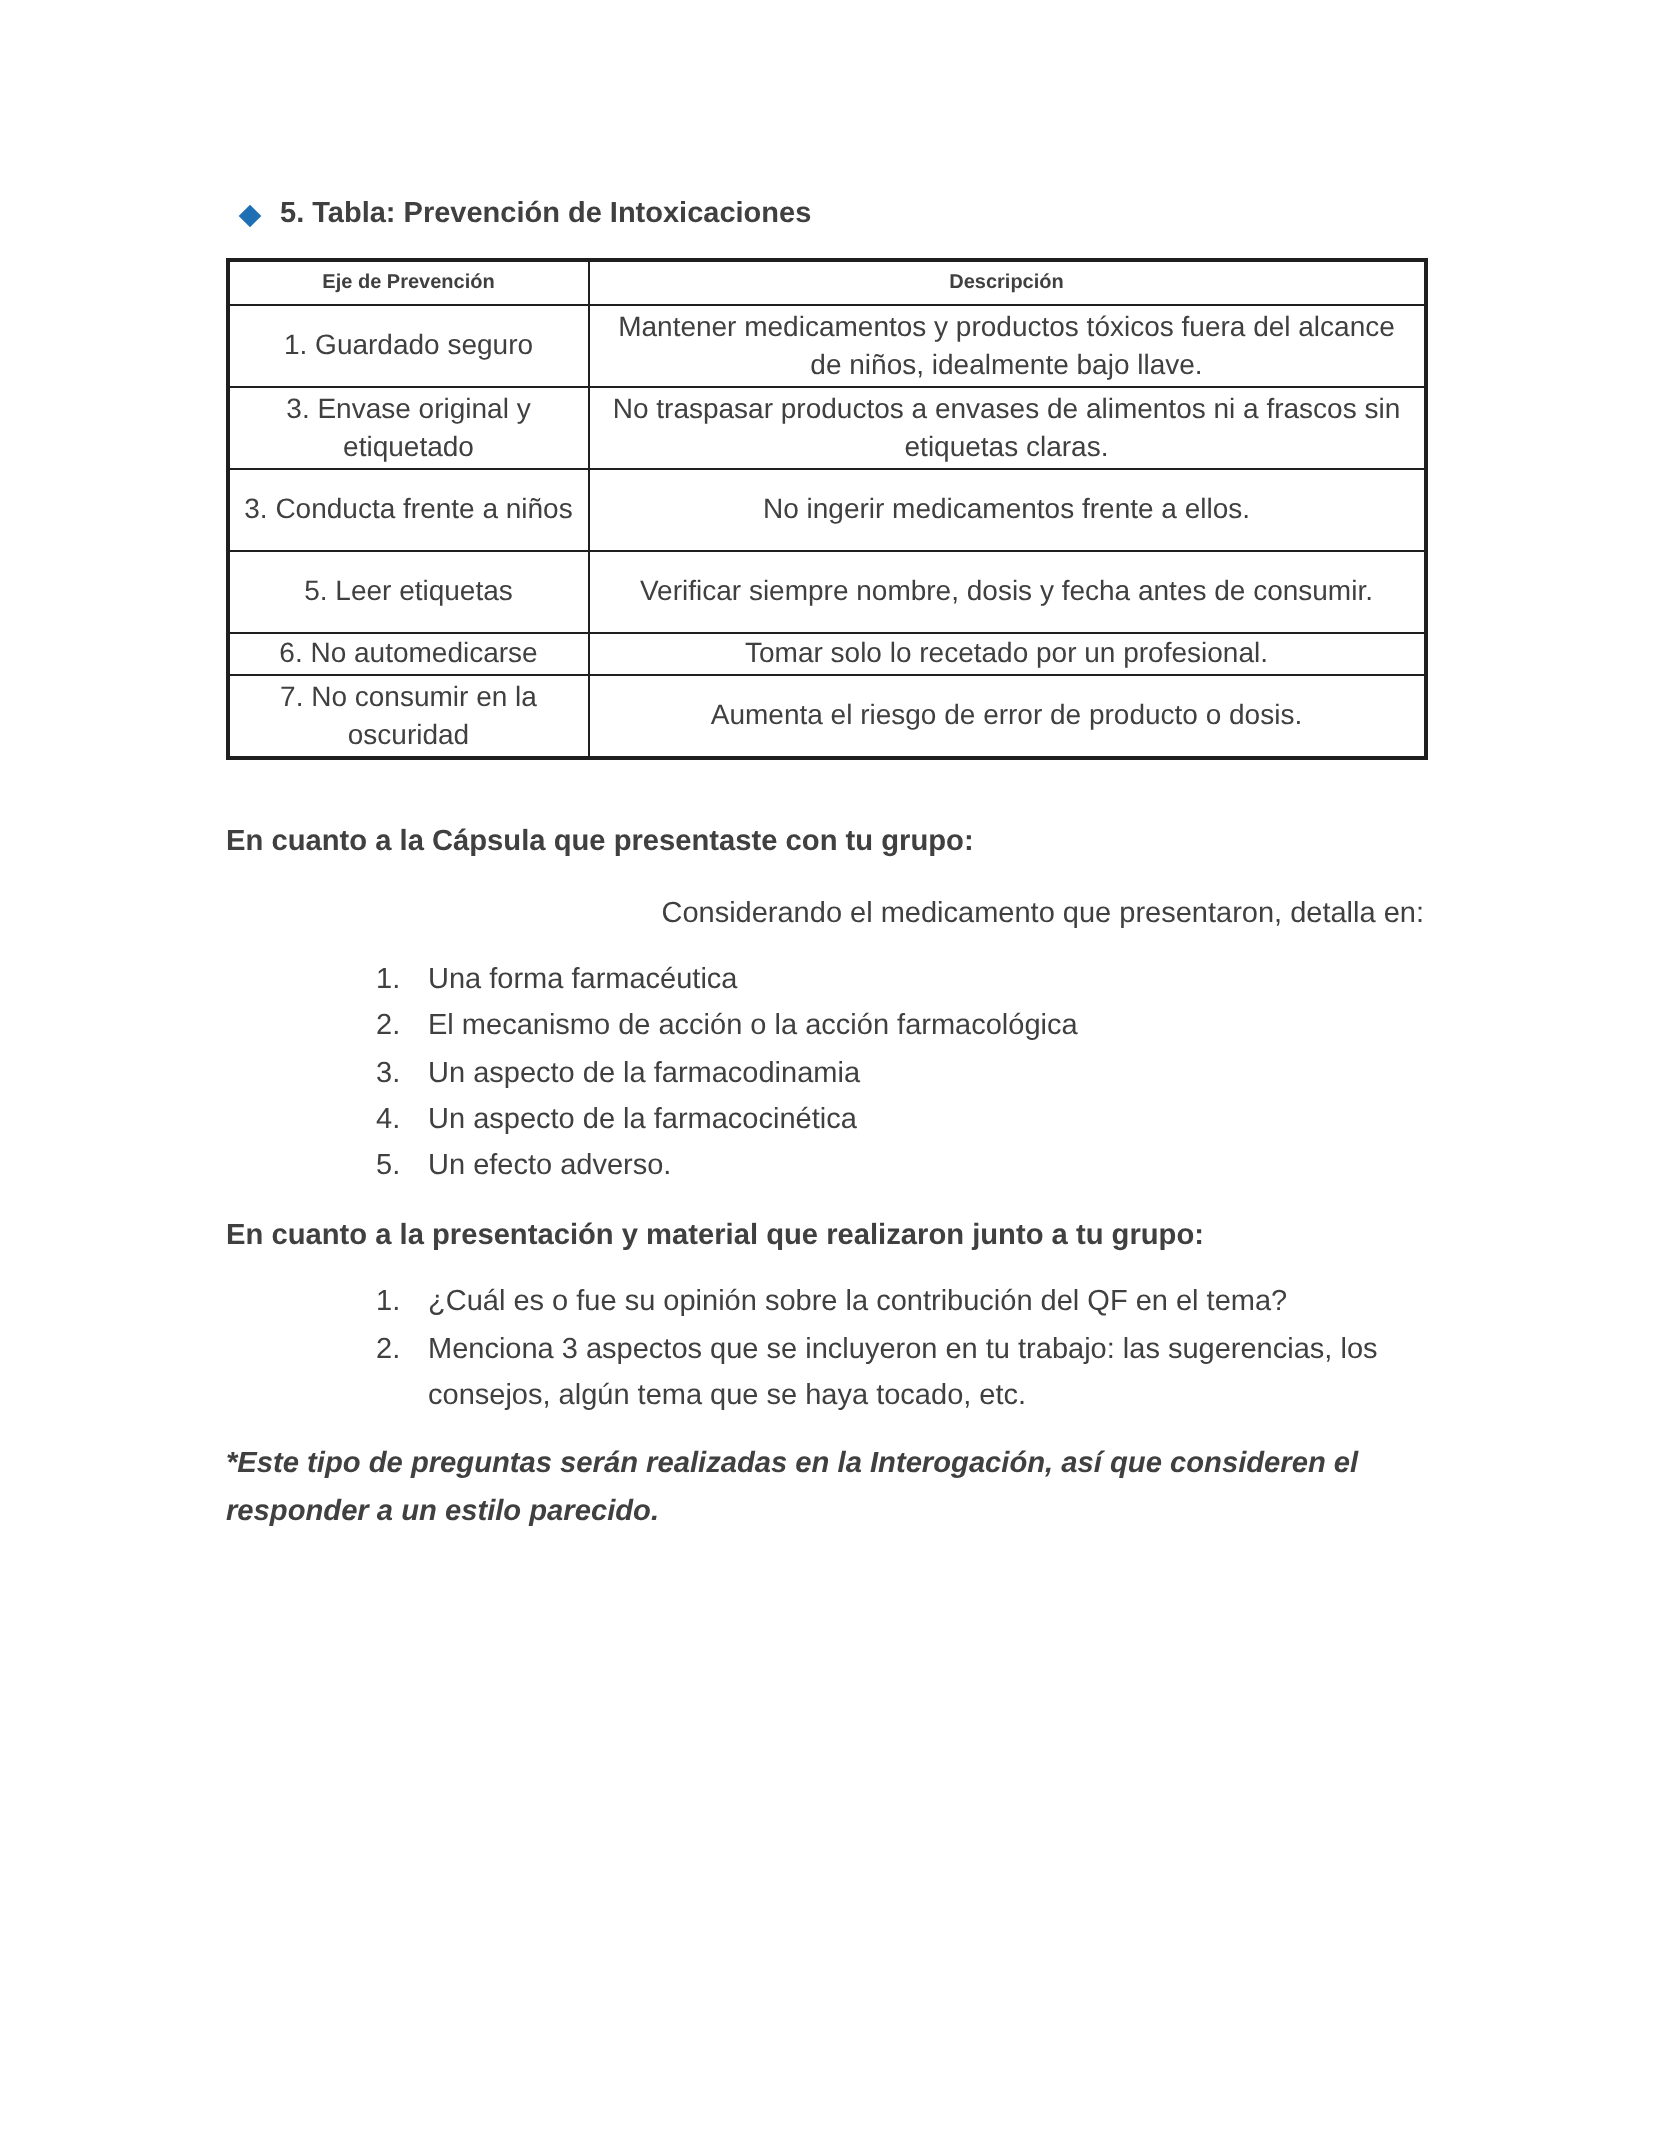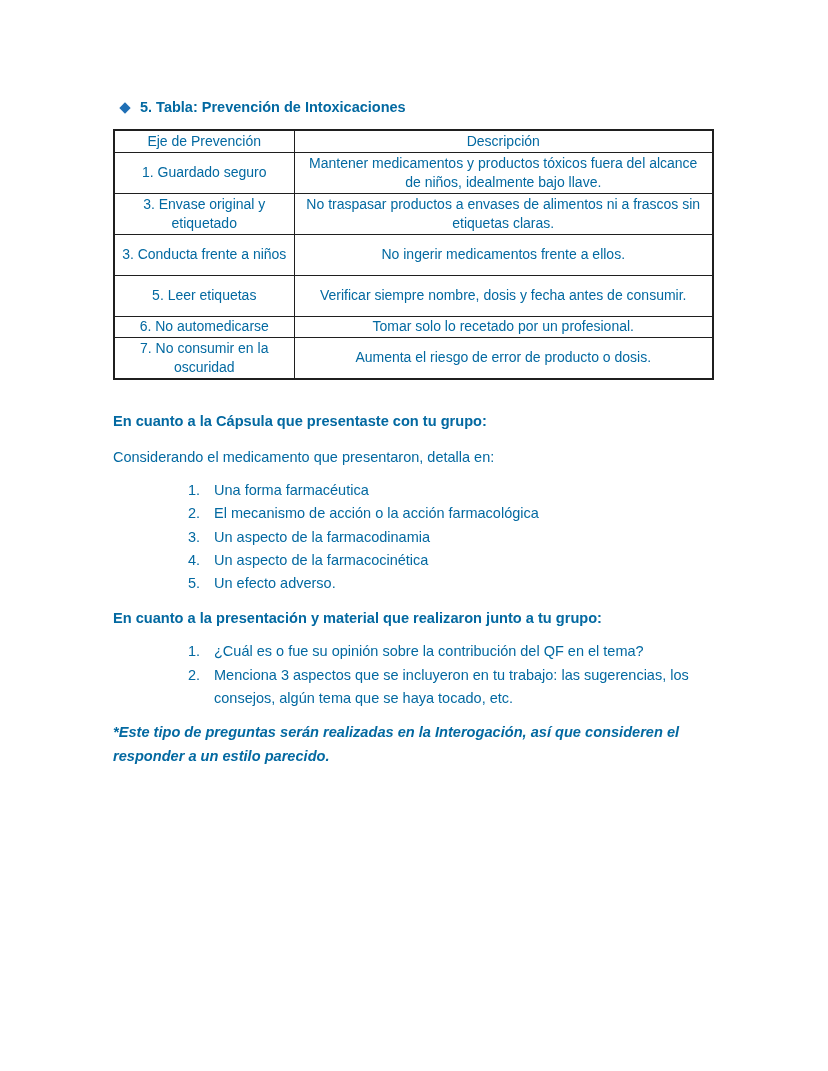--- a/index.html
+++ b/index.html
@@ -1,21 +1,21 @@
 <!DOCTYPE html>
 <html><head>
 <meta charset="utf-8">
 <style>
   html,body{margin:0;padding:0;background:#ffffff;}
   .page{
     position:relative;
     width:828px;height:1071px;
     background:#ffffff;
     font-family:"Liberation Sans","DejaVu Sans",sans-serif;
-    color:#0369a1;
+    color:#404040;
     box-sizing:border-box;
     padding:99px 116px 0 113px;
     overflow:hidden;
   }
   .title-row{
     display:flex;align-items:center;
     padding-left:8px;
     font-weight:bold;font-size:14.5px;line-height:17px;
   }
   .diamond{
@@ -34,31 +34,32 @@
   table.prevtable col.c1{width:180px;}
   table.prevtable col.c2{width:419px;}
   table.prevtable th, table.prevtable td{
     border:1.5px solid #1f1f1f;
     text-align:center;
     vertical-align:middle;
     padding:0 6px;
     line-height:19.5px;
   }
   table.prevtable{border:2px solid #1f1f1f;}
-  table.prevtable th{font-weight:normal;height:21px;font-size:14px;}
+  table.prevtable th{font-weight:bold;height:21px;font-size:10px;}
   table.prevtable tr.double td{height:40px;}
   table.prevtable tr.single td{height:20px;}
   .h-bold{
     font-weight:bold;font-size:14.6px;line-height:17px;
     margin-top:33px;
   }
   .h-bold.second{margin-top:15px;}
   .para{
     font-size:14.5px;line-height:17px;
     margin-top:19px;
+    text-align:right;
   }
   .num-list{
     margin-top:13px;
     margin-left:75px;
   }
   .li{
     display:flex;
     font-size:14.5px;
     line-height:23.3px;
   }

